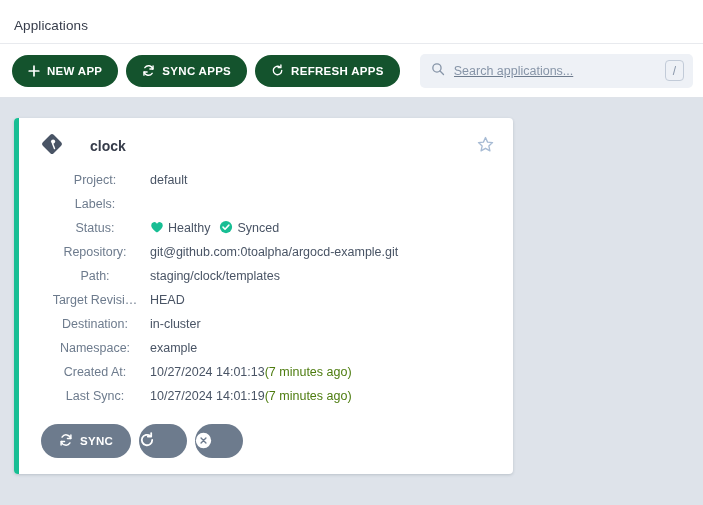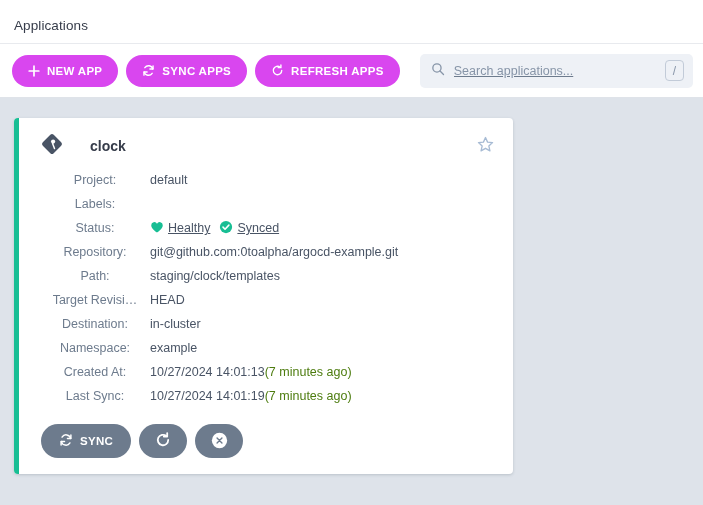--- a/index.html
+++ b/index.html
@@ -38,21 +38,21 @@
     height: 54px;
     background: #ffffff;
     display: flex;
     align-items: center;
     padding: 0 10px 0 12px;
     gap: 8px;
     border-bottom: 1px solid #dfe3e9;
   }
 
   .btn {
-    background: #d946ef;
+    background: #14532d;
     color: #ffffff;
     border: none;
     border-radius: 18px;
     height: 32px;
     padding: 0 16px;
     font-family: "Liberation Sans", sans-serif;
     font-size: 11.5px;
     font-weight: bold;
     letter-spacing: .3px;
     display: inline-flex;
@@ -158,21 +158,20 @@
     white-space: nowrap;
     display: flex;
     align-items: center;
   }
   .row-value .rel { color: #4d7c0f; margin-left: 0; }
 
   .status-group {
     display: flex;
     align-items: center;
     gap: 4px;
-    text-decoration: underline;
   }
   .status-item {
     display: inline-flex;
     align-items: center;
     gap: 4px;
     margin-right: 5px;
   }
 
   
   .card-actions {
@@ -186,21 +185,20 @@
     border: none;
     border-radius: 17px;
     height: 34px;
     color: #fff;
     font-family: "Liberation Sans", sans-serif;
     font-size: 11.5px;
     font-weight: bold;
     letter-spacing: .3px;
     display: inline-flex;
     align-items: center;
-    justify-content: center;
     gap: 7px;
     cursor: pointer;
   }
   .abtn.labeled { padding: 0 18px; }
   .abtn.iconly { width: 48px; padding: 0; }
 </style>
 </head>
 <body>
 
 <div class="page-header">

